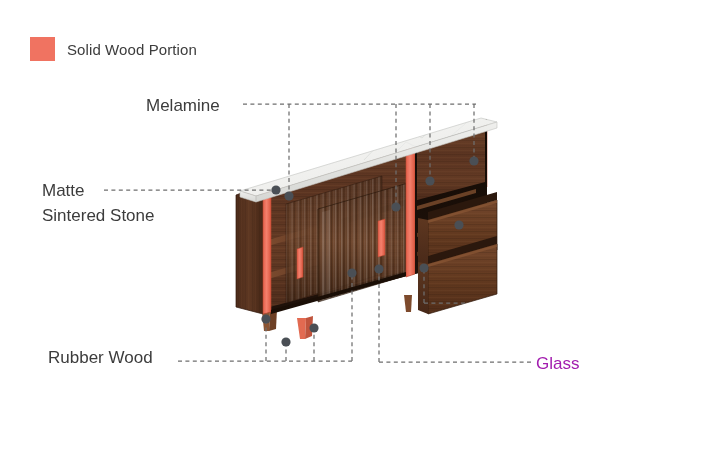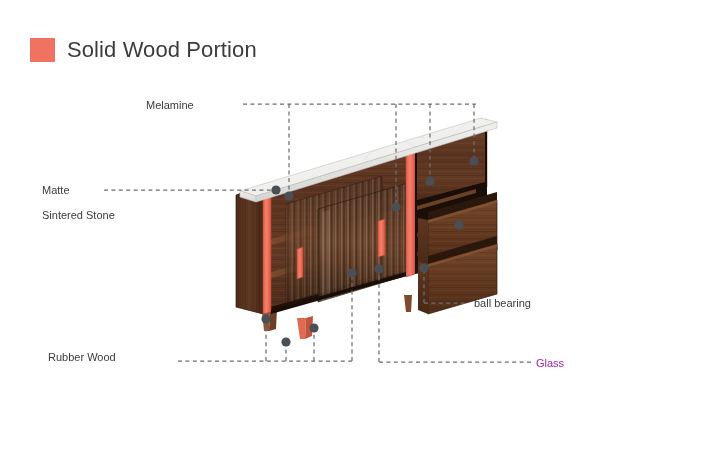--- a/index.html
+++ b/index.html
@@ -10,24 +10,24 @@
     font-family:"Liberation Sans", sans-serif;
     position:relative;
     overflow:hidden;
     -webkit-font-smoothing:antialiased;
   }
   #stage{position:absolute;left:0;top:0;width:720px;height:467px;}
 
   
   .legend{position:absolute;left:30px;top:37px;display:flex;align-items:center;gap:12px;}
   .legend-swatch{width:25px;height:24px;background:#f07361;display:block;}
-  .legend-label{font-size:22px;color:#3c3c3c;letter-spacing:.1px;white-space:nowrap;}
+  .legend-label{font-size:15px;color:#3c3c3c;letter-spacing:.1px;white-space:nowrap;}
 
   
-  .callout{position:absolute;font-size:11px;color:#3c3c3c;line-height:25px;white-space:nowrap;}
+  .callout{position:absolute;font-size:17px;color:#3c3c3c;line-height:25px;white-space:nowrap;}
   .callout .l2{display:block;}
 
   #lbl-melamine{left:146px;top:93px;}
   #lbl-matte{left:42px;top:178px;}
   #lbl-rubber{left:48px;top:345px;}
   #lbl-ball{left:474px;top:291px;}
   #lbl-glass{left:536px;top:351px;}
 
   
   svg.layer{position:absolute;left:0;top:0;width:720px;height:467px;overflow:visible;}
@@ -295,20 +295,19 @@
   <div class="callout" id="lbl-matte" style="color: rgb(60, 60, 60);">
     <span>Matte</span>
     <span class="l2">Sintered Stone</span>
   </div>
 
   <div class="callout" id="lbl-rubber" style="color: rgb(60, 60, 60);">
     <span>Rubber Wood</span>
   </div>
 
   <div class="callout" id="lbl-ball" style="color: rgb(60, 60, 60);">
-    <span class="l2">ball bearing</span>
   </div>
 
   <div class="callout" id="lbl-glass" style="color: #a21caf;">
     <span>Glass</span>
   </div>
 
 </div>
 
 </body></html>

